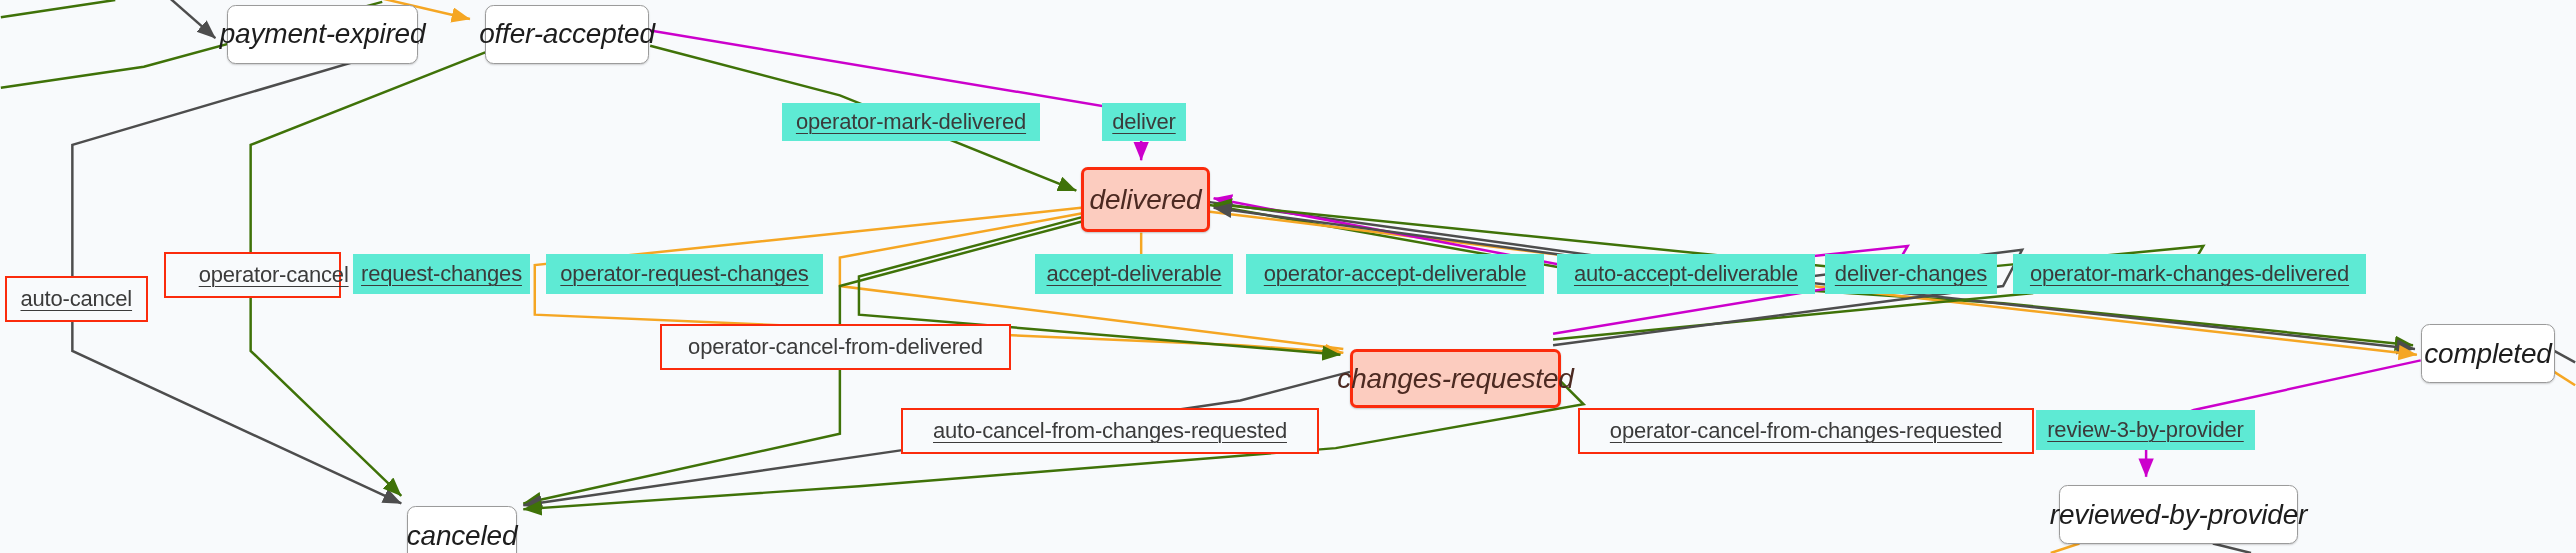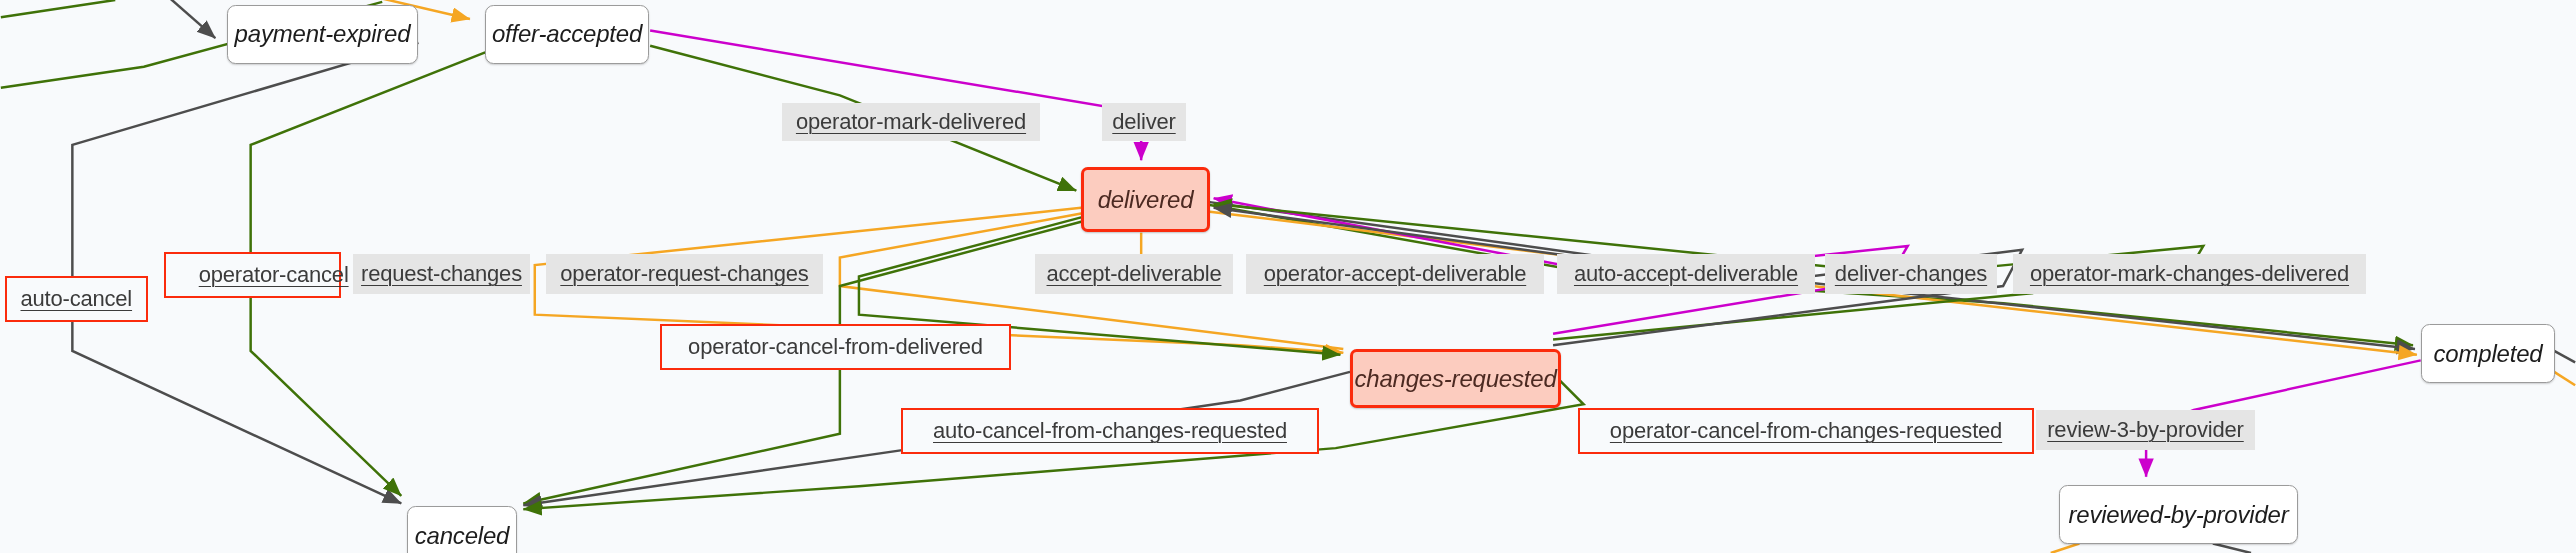--- a/index.html
+++ b/index.html
@@ -26,21 +26,21 @@
     height: 553px;
   }
   .node {
     position: absolute;
     box-sizing: border-box;
     display: flex;
     align-items: center;
     justify-content: center;
     border-radius: 8.6px;
     font-style: italic;
-    font-size: 24px;
+    font-size: 28px;
     letter-spacing: -0.2px;
     white-space: nowrap;
     background: #ffffff;
     border: 1.5px solid #9b9b9b;
     color: #1d1d1d;
     box-shadow: 0 1px 1.9px rgba(0,0,0,0.18);
     z-index: 5;
   }
   .node.highlight {
     background: #fcccbf;
@@ -55,21 +55,21 @@
   .edge-label {
     position: absolute;
     box-sizing: border-box;
     display: flex;
     align-items: center;
     justify-content: center;
     font-size: 22px;
     letter-spacing: -0.2px;
     white-space: nowrap;
     color: #3b3b3b;
-    background: #e5e5e5;
+    background: #5eead4;
     z-index: 6;
     padding: 0 5.7px;
   }
   .edge-label .lbl-text {
     text-decoration: underline;
     text-underline-offset: 3.8px;
     text-decoration-thickness: 1.4px;
   }
   .edge-label.boxed {
     border: 2.9px solid #fb2b0c;

